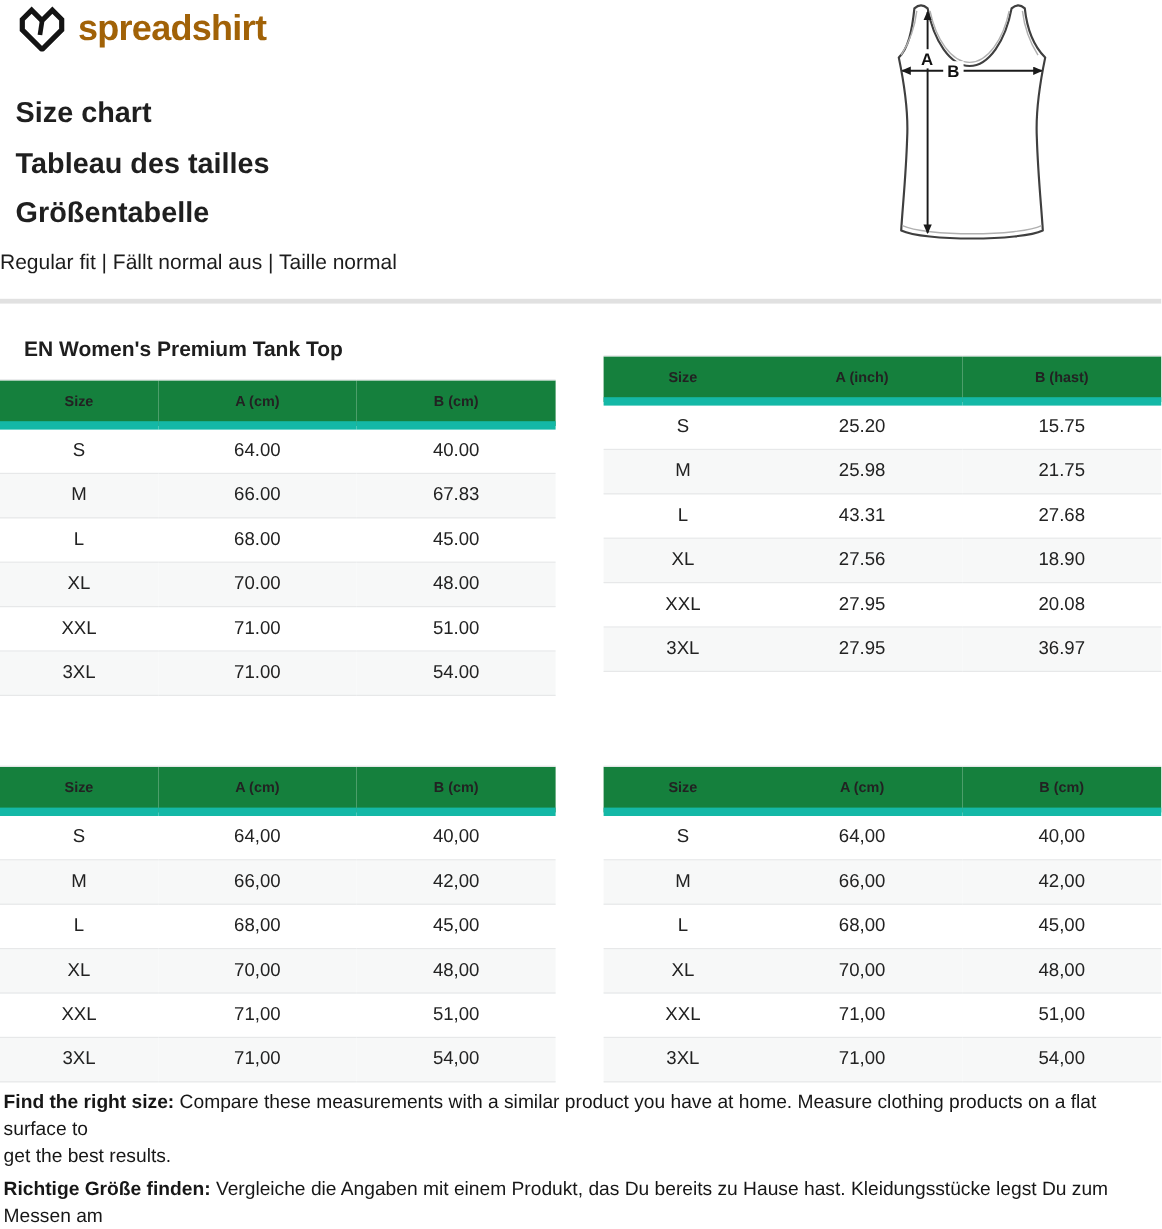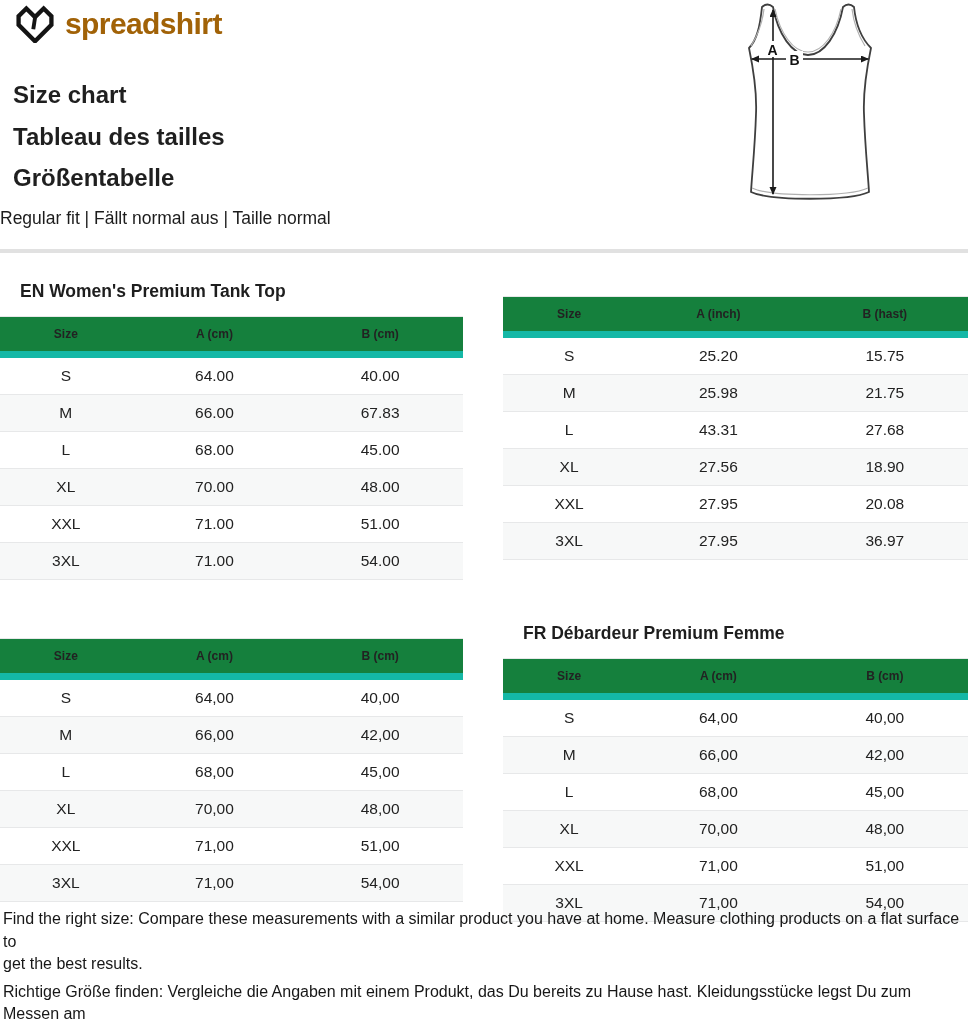--- a/index.html
+++ b/index.html
@@ -22,21 +22,21 @@
   }
   .section-heading { margin:0; padding-left:20px; font-size:17.5px; font-weight:700; color:#1e1e1e; line-height:20px; height:20px; }
   table.size-table { width:100%; border-collapse:collapse; table-layout:fixed; margin-top:15px; border-top:1px solid #e7e8e9; }
   table.size-table th:first-child, table.size-table td:first-child { width:28%; }
   table.size-table th { height:32px; background:#15803d; font-weight:700; font-size:12px; text-align:center; border-bottom:7px solid #14b8a6; color:#222; }
   table.size-table td { height:34px; font-size:15.5px; text-align:center; border-bottom:1px solid #e7e8e9; color:#222; }
   table.size-table tbody tr:nth-child(even) td { background:#f7f8f8; }
   
   .footnotes { position:absolute; left:3px; top:908px; width:962px; }
   .footnote { margin:0 0 5px 0; font-size:16px; line-height:22.5px; color:#171717; }
-  .footnote strong { font-weight:400; }
+  .footnote strong { font-weight:700; }
 </style>
 </head>
 <body>
 
 <div class="page">
 
   <div class="logo">
     <svg class="logo-heart" width="42" height="38" viewBox="0 0 48 44" aria-hidden="true">
       <path d="M24,42 L5,23 L5,13 L14,4 L24,14 L34,4 L43,13 L43,23 Z" fill="none" stroke="#141414" stroke-width="5" stroke-linejoin="miter"></path>
       <path d="M24,15 L22,28" fill="none" stroke="#141414" stroke-width="4.5"></path>
@@ -211,21 +211,20 @@
             </tr>
             <tr>
               <td>3XL</td>
               <td>71,00</td>
               <td>54,00</td>
             </tr>
           </tbody>
         </table>
       </section>
       <section class="table-section">
-        <h2 class="section-heading">FR Débardeur Premium Femme</h2>
         <table class="size-table">
           <thead>
             <tr>
               <th>Size</th>
               <th>A (cm)</th>
               <th>B (cm)</th>
             </tr>
           </thead>
           <tbody>
             <tr>

